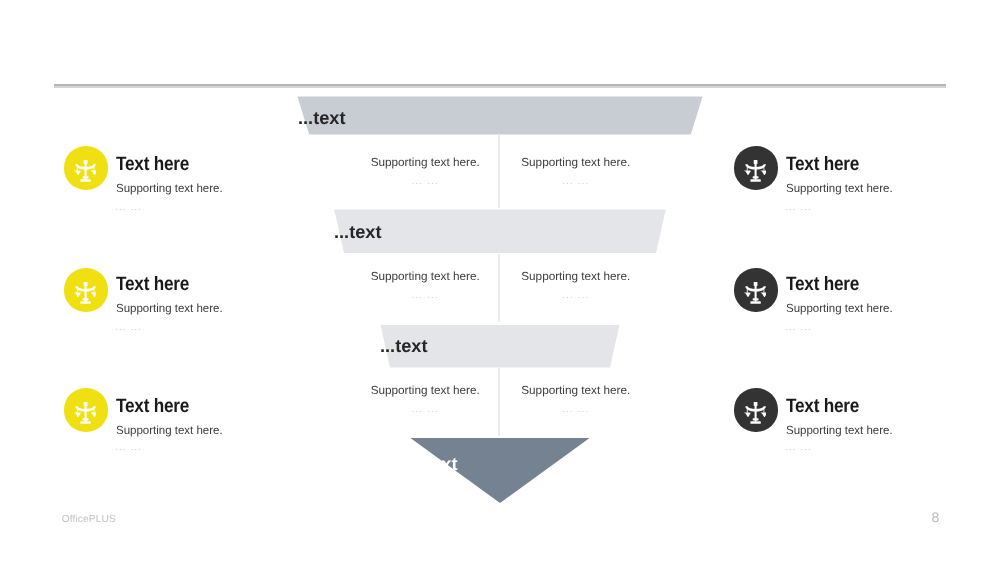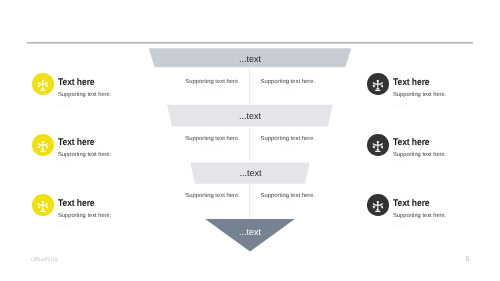--- a/index.html
+++ b/index.html
@@ -15,21 +15,21 @@
   .side-item.left{left:32px;}
   .side-item.right{left:367px;}
   .badge{position:absolute;left:0;top:var(--badge-dy,0px);width:21.6px;height:21.6px;border-radius:50%;}
   .badge svg{position:absolute;left:4.8px;top:4.2px;width:11.6px;height:13.2px;}
   .item-title{position:absolute;left:25.8px;top:5.4px;font-size:9.7px;font-weight:bold;color:#1a1a1a;letter-spacing:-0.12px;line-height:10px;white-space:nowrap;transform:scaleX(0.885);transform-origin:left top;}
   .item-sub{position:absolute;left:25.8px;top:19.4px;font-size:5.9px;color:#3a3a3a;line-height:7px;white-space:nowrap;transform:scaleX(0.975);transform-origin:left top;}
   .item-tiny{position:absolute;left:25.6px;top:28.6px;font-size:4.9px;color:#cbcbcb;line-height:5px;white-space:nowrap;letter-spacing:0.55px;}
 
   
   .funnel{position:absolute;left:0;top:0;width:500px;height:281px;}
-  .band-label{position:absolute;text-align:center;font-weight:normal;white-space:nowrap;}
+  .band-label{position:absolute;font-weight:bold;white-space:nowrap;}
 
   .vline{position:absolute;width:1px;background:#ececec;}
 
   .col{position:absolute;text-align:center;}
   .col-sub{font-size:5.88px;color:#3c3c3c;line-height:7px;white-space:nowrap;}
   .col-tiny{font-size:4.9px;color:#cdcdcd;line-height:5px;white-space:nowrap;letter-spacing:0.6px;margin-top:3.0px;}
 
   .brand{position:absolute;left:30.9px;top:256.6px;font-size:5.1px;color:#c2c2c2;letter-spacing:0.05px;}
   .pageno{position:absolute;left:465.7px;top:255.5px;font-size:7px;color:#bcbcbc;}
 </style>

